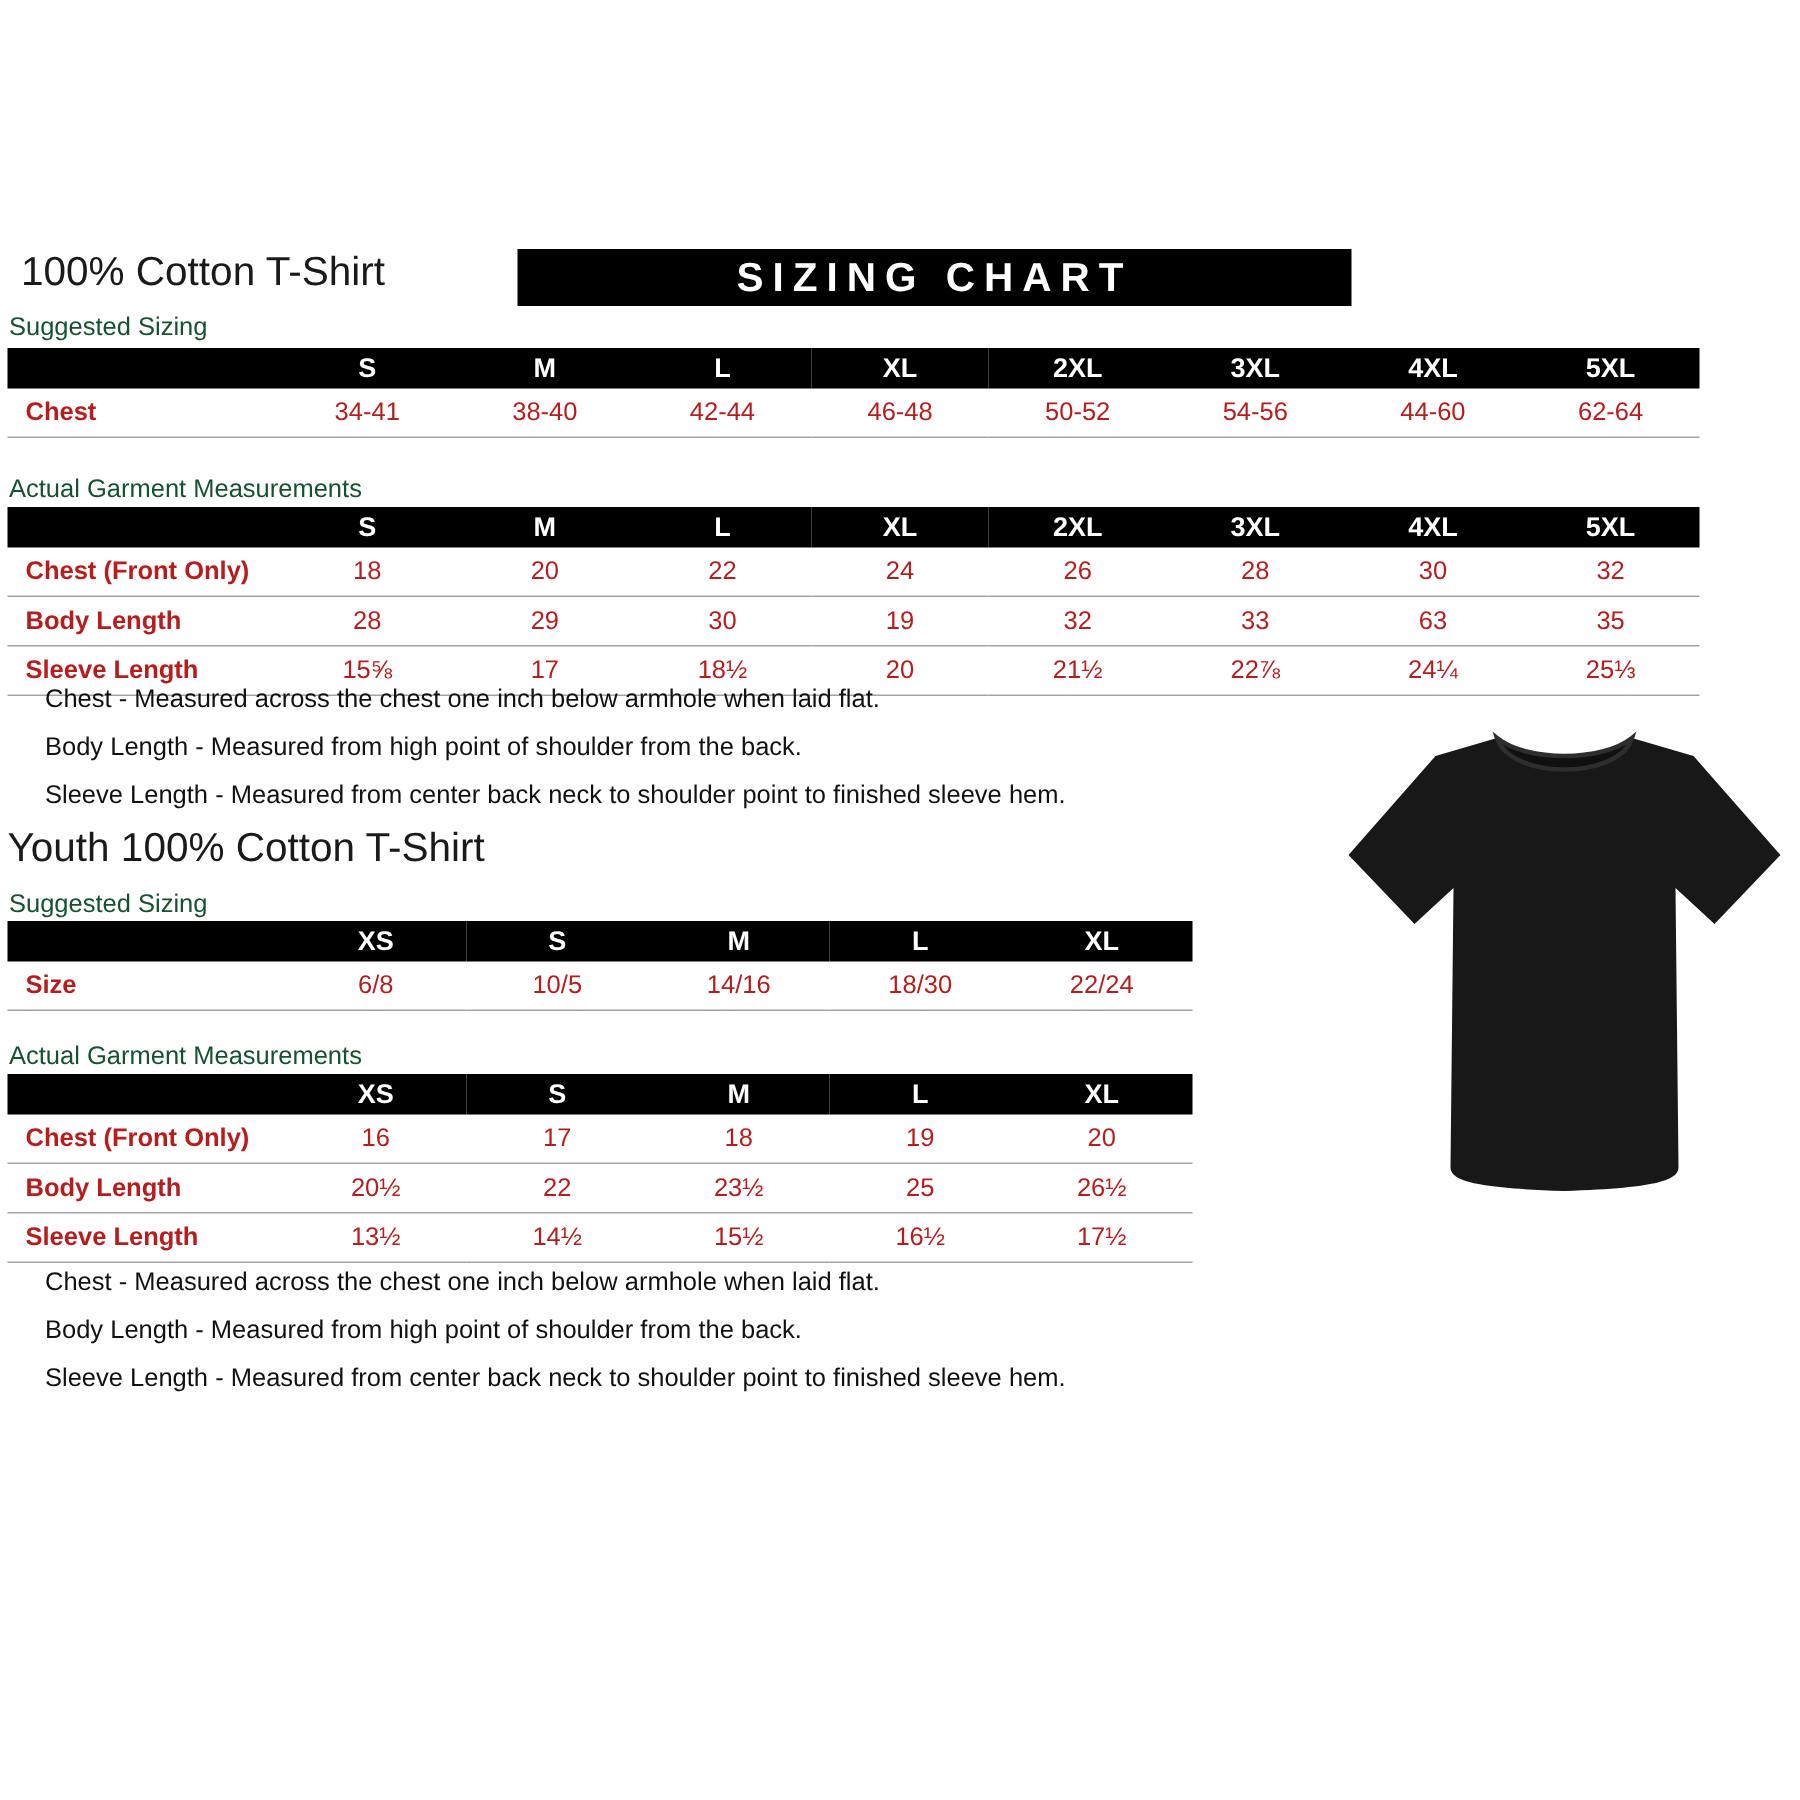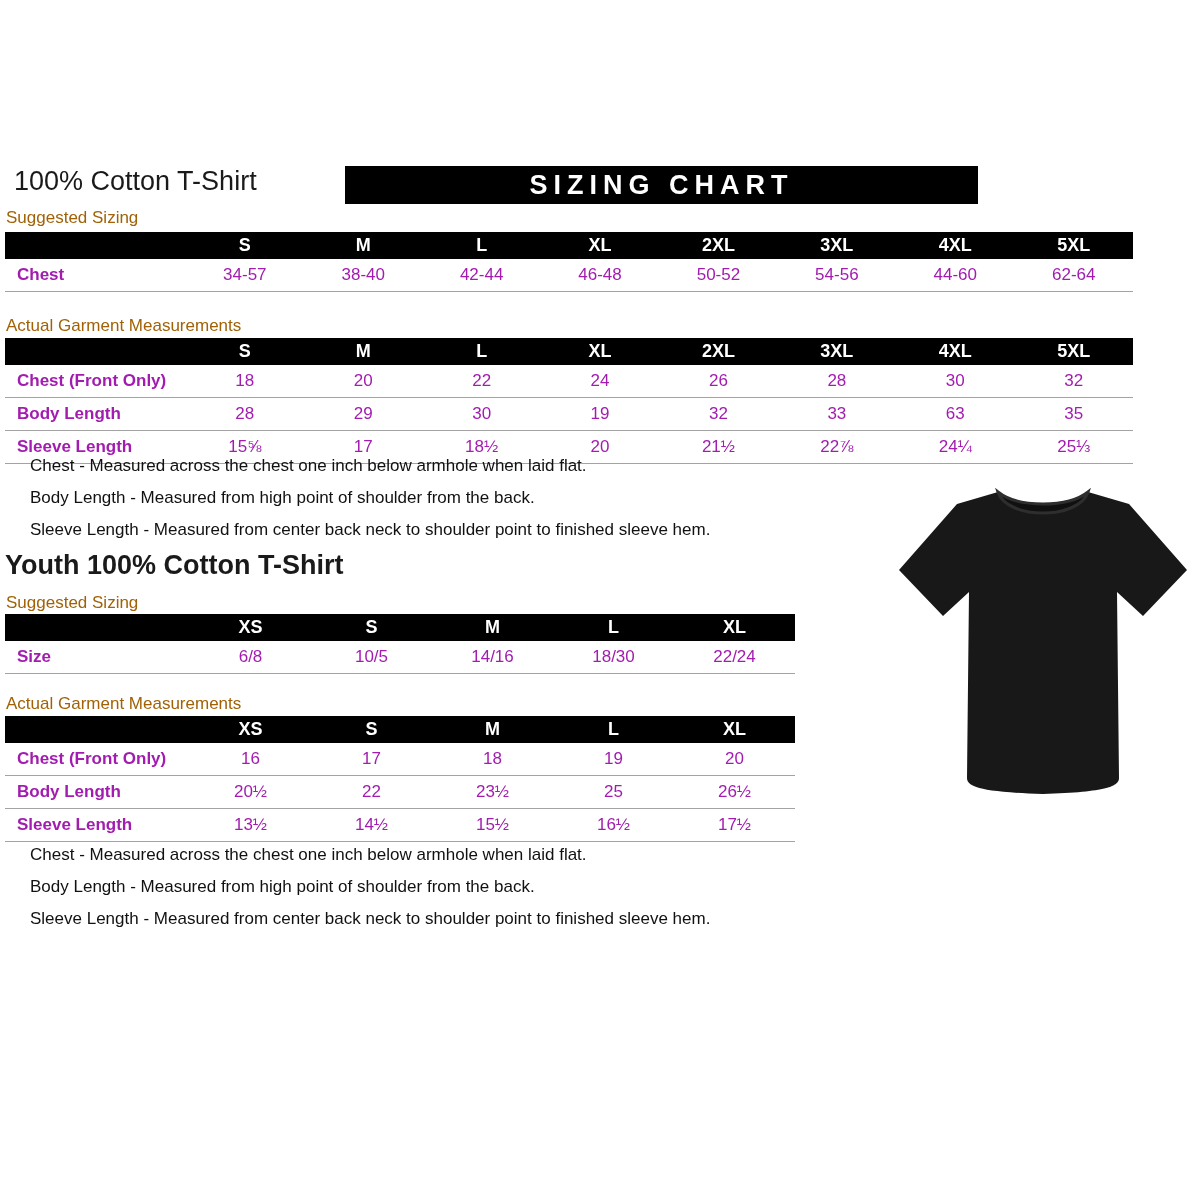--- a/index.html
+++ b/index.html
@@ -1,41 +1,41 @@
 <!DOCTYPE html>
 <html><head>
 <meta charset="utf-8">
 <style>
   html,body{margin:0;padding:0;background:#fff;}
   .page{position:relative;width:1200px;height:1200px;background:#ffffff;
         font-family:"Liberation Sans",sans-serif;color:#111;overflow:hidden;padding-left:16px;}
   .abs{position:absolute;}
   .doc-title{font-size:27px;font-weight:400;color:#1a1a1a;white-space:nowrap;}
-  .doc-title.bold{font-weight:700;}
+  .doc-title.bold{font-weight:400;}
   .banner{background:#000;color:#fff;font-weight:700;font-size:27px;
           letter-spacing:6px;text-align:center;line-height:38px;}
-  .section-label{font-size:17px;color:#a16207;white-space:nowrap;}
+  .section-label{font-size:17px;color:#14532d;white-space:nowrap;}
   table.size-table{border-collapse:collapse;table-layout:fixed;}
   table.size-table th{background:#000;color:#fff;font-weight:700;font-size:18px;
           padding:3px 0;text-align:center;}
   table.size-table td{font-size:17px;text-align:center;padding:6px 0;
-          border-bottom:1px solid #a3a3a3;color:#a21caf;}
+          border-bottom:1px solid #a3a3a3;color:#b91c1c;}
   table.size-table td.row-label{text-align:left;padding-left:12px;font-weight:700;white-space:nowrap;}
   table.size-table td.row-label .sfx{font-weight:700;}
   .notes p{font-size:17px;margin:0 0 12px 16px;color:#111;white-space:nowrap;}
   .tshirt-wrap{width:300px;height:340px;}
 </style>
 </head>
 <body>
 
 <div class="page">
 
   <div class="abs doc-title" style="left:14px;top:166px;">100% Cotton T-Shirt</div>
 
-  <div class="abs banner" style="left:345px;top:166px;width:633px;height:38px;">SIZING CHART</div>
+  <div class="abs banner" style="left:345px;top:166px;width:556px;height:38px;">SIZING CHART</div>
 
   <div class="abs section-label" style="left:6px;top:208px;">Suggested Sizing</div>
 
   <table class="abs size-table" style="left:5px;top:232px;width:1128px;">
     <colgroup>
         <col style="width:180px">
         <col span="8" style="width:118px">
       </colgroup>
     <thead>
       <tr>
@@ -46,21 +46,21 @@
         <th>XL</th>
         <th>2XL</th>
         <th>3XL</th>
         <th>4XL</th>
         <th>5XL</th>
       </tr>
     </thead>
     <tbody>
       <tr>
         <td class="row-label"><span class="lbl">Chest</span><span class="sfx"></span></td>
-        <td>34-57</td>
+        <td>34-41</td>
         <td>38-40</td>
         <td>42-44</td>
         <td>46-48</td>
         <td>50-52</td>
         <td>54-56</td>
         <td>44-60</td>
         <td>62-64</td>
       </tr>
     </tbody>
   </table>

